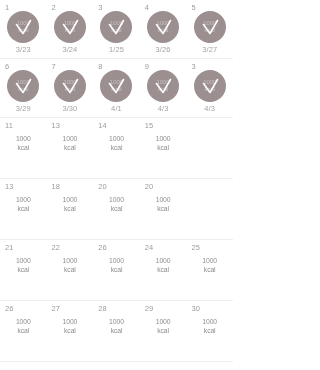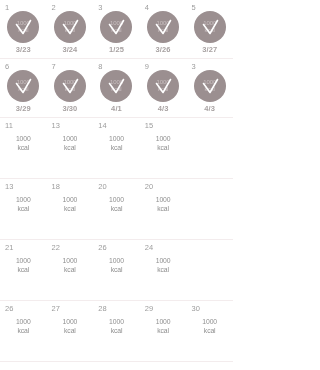--- a/index.html
+++ b/index.html
@@ -90,21 +90,20 @@
   .date-label {
     position: absolute;
     bottom: 4px;
     left: 0;
     width: 46.6px;
     text-align: center;
     font-size: 7.5px;
     line-height: 9px;
     color: #a8a2a2;
     letter-spacing: 0.1px;
-    font-weight: bold;
   }
 
   .kcal-plain {
     position: absolute;
     top: 17px;
     left: 0;
     width: 46.6px;
     text-align: center;
     font-size: 6.8px;
     line-height: 8.6px;
@@ -310,20 +309,25 @@
     <div class="cell row-plain">
       <div class="day-num">26</div>
       <div class="kcal-plain">1000
 kcal</div>
     </div>
     <div class="cell row-plain">
       <div class="day-num">24</div>
       <div class="kcal-plain">1000
 kcal</div>
     </div>
+    <div class="cell row-plain">
+      <div class="day-num">25</div>
+      <div class="kcal-plain">1000
+kcal</div>
+    </div>
     <div class="row-sep"></div>
     <div class="cell row-plain">
       <div class="day-num">26</div>
       <div class="kcal-plain">1000
 kcal</div>
     </div>
     <div class="cell row-plain">
       <div class="day-num">27</div>
       <div class="kcal-plain">1000
 kcal</div>

